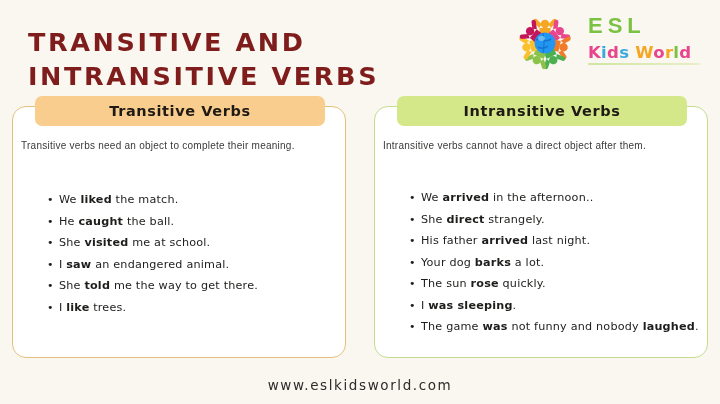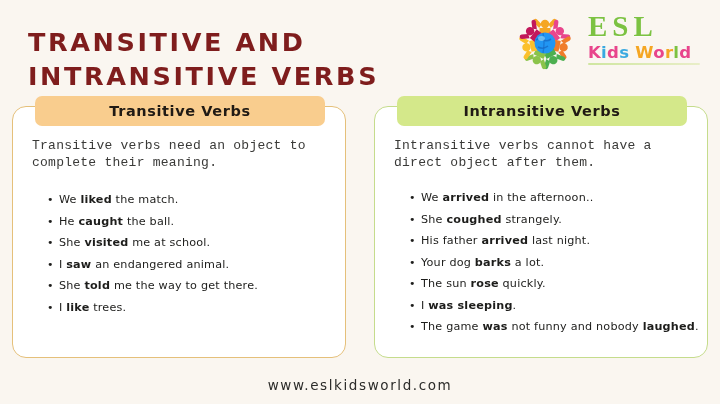--- a/index.html
+++ b/index.html
@@ -52,23 +52,23 @@
     width: 74px;
     height: 70px;
   }
   .logo-text {
     position: absolute;
     left: 84px;
     top: 4px;
     width: 118px;
   }
   .logo-esl {
-    font-family: Liberation Serif, serif;
+    font-family: Liberation Sans, sans-serif;
     font-weight: bold;
-    font-size: 29px;
+    font-size: 22px;
     letter-spacing: 5px;
     color: #7cc242;
     line-height: 32px;
     text-shadow: 0 1px 0 rgba(255,255,255,.6);
   }
   .logo-kw {
     font-family: "DejaVu Sans", sans-serif;
     font-weight: bold;
     font-size: 16.5px;
     line-height: 19px;
@@ -123,24 +123,24 @@
     font-family: "DejaVu Sans", sans-serif;
     font-weight: bold;
     font-size: 14.5px;
     letter-spacing: .6px;
     color: #201a14;
   }
 
   .card-intro {
     position: absolute;
     top: 30px;
-    left: 19px;
+    left: 8px;
     width: 300px;
-    font-family: Liberation Mono, monospace;
-    font-size: 13px;
+    font-family: Liberation Sans, sans-serif;
+    font-size: 10px;
     line-height: 17px;
     color: #3a3a38;
     letter-spacing: .25px;
   }
 
   .card-list {
     position: absolute;
     top: 78px;
     left: 30px;
     width: 296px;
@@ -286,21 +286,21 @@
       </ul>
   </div>
 
   <div class="card right" style="border-color: rgb(197, 220, 140);">
     <div class="card-header" style="background: rgb(212, 232, 138);">
       <span class="card-header-text">Intransitive Verbs</span>
     </div>
     <div class="card-intro">Intransitive verbs cannot have a direct object after them.</div>
     <ul class="card-list">
         <li><span>We </span><b>arrived</b><span> in the afternoon..</span></li>
-        <li><span>She </span><b>coughed</b><span> strangely.</span></li>
+        <li><span>She </span><b>direct</b><span> strangely.</span></li>
         <li><span>His father </span><b>arrived</b><span> last night.</span></li>
         <li><span>Your dog </span><b>barks</b><span> a lot.</span></li>
         <li><span>The sun </span><b>rose</b><span> quickly.</span></li>
         <li><span>I </span><b>was sleeping</b><span>.</span></li>
         <li><span>The game </span><b>was</b><span> not funny and nobody </span><b>laughed</b><span>.</span></li>
       </ul>
   </div>
 
 </div>
 

